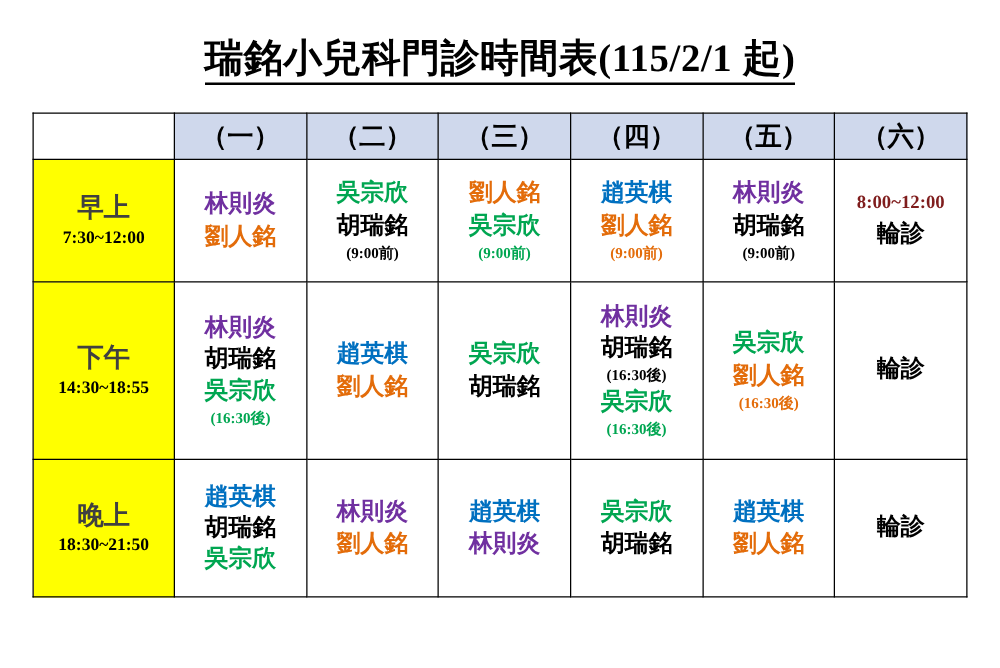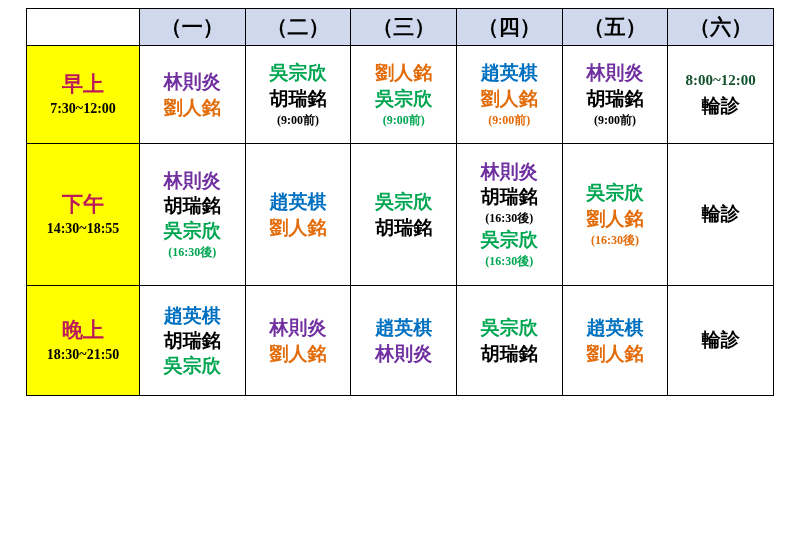--- a/index.html
+++ b/index.html
@@ -55,21 +55,21 @@
     color: #000000;
     height: 36px;
   }
   .rowlabel {
     background: #ffff00;
     width: 112px;
   }
   .rowlabel .rl-name {
     font-size: 21px;
     font-weight: bold;
-    color: #be185d;
+    color: #404040;
     line-height: 1.25;
   }
   .rowlabel .rl-time {
     font-size: 14px;
     font-weight: bold;
     color: #000000;
     line-height: 1.4;
     margin-top: 2px;
   }
   .cell {
@@ -102,20 +102,23 @@
   }
   .r1 { height: 98px; }
   .r2 { height: 142px; }
   .r3 { height: 110px; }
 </style>
 </head>
 <body>
 
 <div class="page">
 
+  <div class="title">
+    <span>瑞銘小兒科門診時間表(115/2/1 起)</span>
+  </div>
 
   <table class="schedule">
     <thead>
       <tr>
         <th class="hdr-blank"></th>
         <th class="hdr-day">（一）</th>
         <th class="hdr-day">（二）</th>
         <th class="hdr-day">（三）</th>
         <th class="hdr-day">（四）</th>
         <th class="hdr-day">（五）</th>
@@ -146,21 +149,21 @@
             <div class="doc" style="color: rgb(0, 112, 192);">趙英棋</div>
             <div class="doc" style="color: rgb(227, 108, 10);">劉人銘</div>
             <div class="note" style="color: rgb(227, 108, 10);">(9:00前)</div>
           </td>
           <td class="cell">
             <div class="doc" style="color: rgb(112, 48, 160);">林則炎</div>
             <div class="doc" style="color: rgb(0, 0, 0);">胡瑞銘</div>
             <div class="note" style="color: rgb(0, 0, 0);">(9:00前)</div>
           </td>
           <td class="cell">
-            <div class="time-red" style="color: #14532d;">8:00~12:00</div>
+            <div class="time-red" style="color: #7f1d1d;">8:00~12:00</div>
             <div class="rot" style="color: rgb(0, 0, 0);">輪診</div>
           </td>
         </tr>
         <tr class="r2">
           <td class="rowlabel">
             <div class="rl-name">下午</div>
             <div class="rl-time">14:30~18:55</div>
           </td>
           <td class="cell">
             <div class="doc" style="color: rgb(112, 48, 160);">林則炎</div>

